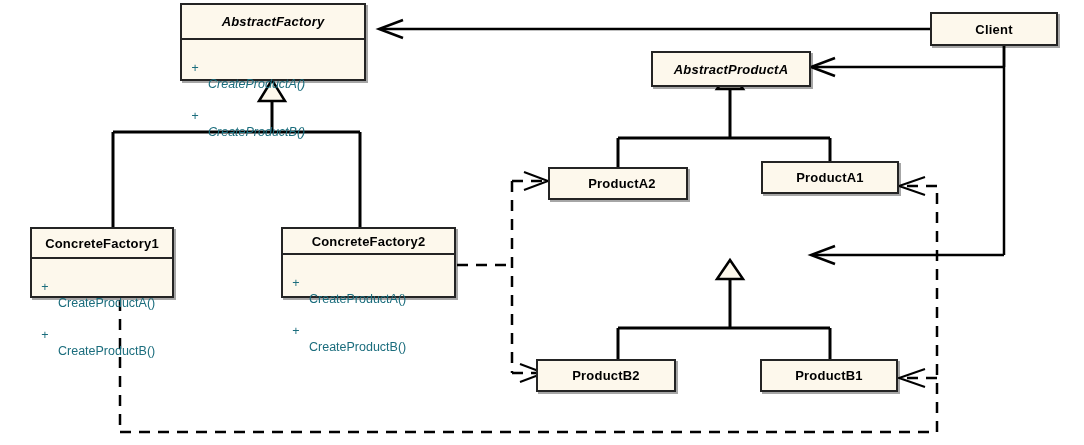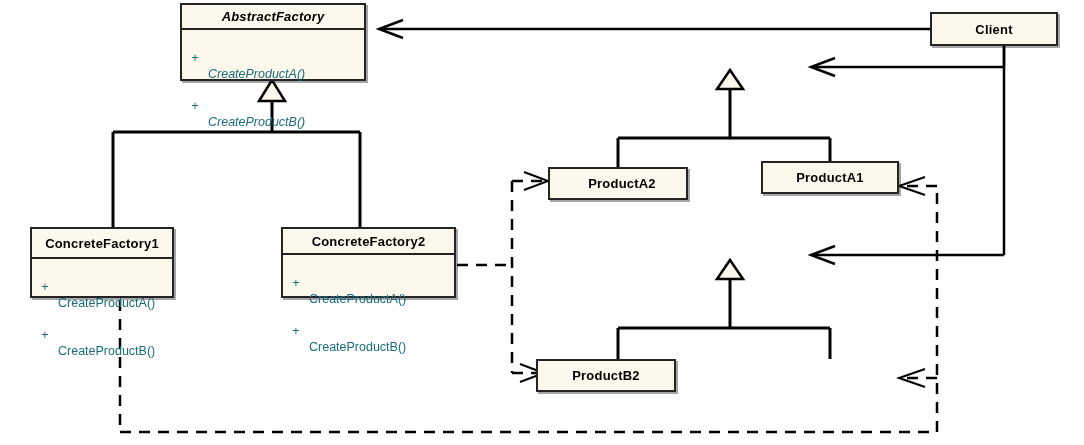--- a/index.html
+++ b/index.html
@@ -133,21 +133,21 @@
       <path d="M 120 432 L 937 432" stroke="#000" stroke-width="2.5" fill="none" stroke-dasharray="11 8"></path>
       <path d="M 937 432 L 937 186" stroke="#000" stroke-width="2.5" fill="none" stroke-dasharray="11 8"></path>
       <path d="M 937 186 L 901 186" stroke="#000" stroke-width="2.5" fill="none" stroke-dasharray="11 8"></path>
       <path d="M 925 177 L 899 186 L 925 195" stroke="#000" stroke-width="2" fill="none"></path>
       <path d="M 937 378 L 901 378" stroke="#000" stroke-width="2.5" fill="none" stroke-dasharray="11 8"></path>
       <path d="M 925 369 L 899 378 L 925 387" stroke="#000" stroke-width="2" fill="none"></path>
     </g>
   </svg>
 
   <div class="uml-box italicmem" style="left:180px; top:3px; width:186px; height:78px;">
-    <div class="uml-title italic" style="height:23px;">AbstractFactory</div>
+    <div class="uml-title italic" style="height:33px;">AbstractFactory</div>
     <div class="uml-members" style="height:46px;">
       <div class="uml-member">
         <span class="vis">+</span>
         <span class="sig">CreateProductA()</span>
       </div>
       <div class="uml-member">
         <span class="vis">+</span>
         <span class="sig">CreateProductB()</span>
       </div>
     </div>
@@ -178,28 +178,34 @@
         <span class="vis">+</span>
         <span class="sig">CreateProductB()</span>
       </div>
     </div>
   </div>
 
   <div class="uml-box" style="left:930px; top:12px; width:128px; height:34px;">
     <div class="uml-title" style="height:100%;">Client</div>
   </div>
 
+  <div class="uml-box" style="left:651px; top:51px; width:160px; height:36px;">
+    <div class="uml-title italic" style="height:100%;">AbstractProductA</div>
+  </div>
 
   <div class="uml-box" style="left:548px; top:167px; width:140px; height:33px;padding-left:8px;">
     <div class="uml-title" style="height:100%;">ProductA2</div>
   </div>
 
   <div class="uml-box" style="left:761px; top:161px; width:138px; height:33px;">
     <div class="uml-title" style="height:100%;">ProductA1</div>
   </div>
 
 
   <div class="uml-box" style="left:536px; top:359px; width:140px; height:33px;">
     <div class="uml-title" style="height:100%;">ProductB2</div>
   </div>
 
+  <div class="uml-box" style="left:760px; top:359px; width:138px; height:33px;">
+    <div class="uml-title" style="height:100%;">ProductB1</div>
+  </div>
 
 </div>
 
 </body></html>

